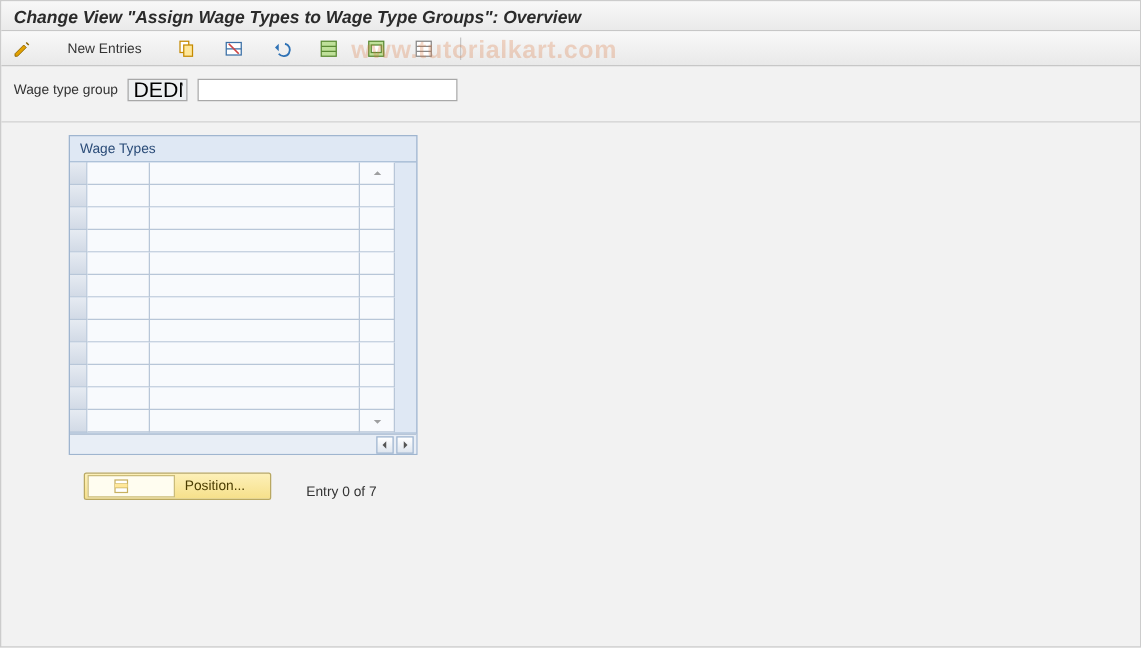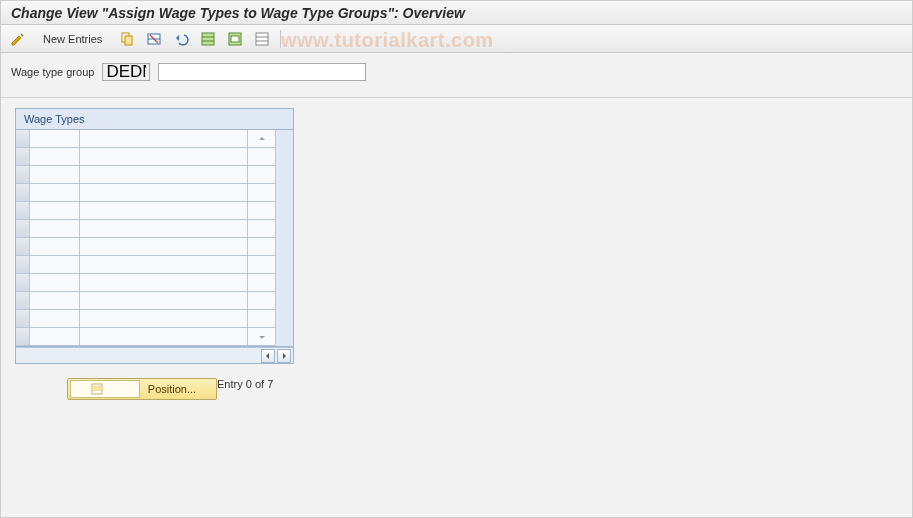--- a/index.html
+++ b/index.html
@@ -22,21 +22,21 @@
       font-weight: bold;
       font-size: 14px;
       color: #2b2b2b;
     }
     .toolbar {
       background: linear-gradient(#f9f9f9,#e9e9e9);
       border-bottom: 1px solid #c7c7c7;
       padding: 3px 6px;
       display: flex;
       align-items: center;
-      gap: 5px;
+      gap: 16px;
       height: 28px;
     }
     .tbtn {
       height: 20px;
       min-width: 20px;
       border: 1px solid transparent;
       border-radius: 3px;
       display: inline-flex;
       align-items: center;
       justify-content: center;
@@ -76,20 +76,21 @@
     }
     .content {
       padding: 10px 0 0 14px;
       position: relative;
     }
     .tablecard {
       width: 279px;
       border: 1px solid #9fb5cf;
       background: #dfe8f4;
       position: relative;
+      margin-left: 40px;
     }
     .tablecard .caption {
       font-size:11px;
       color:#2b4c78;
       padding:4px 8px 4px 8px;
     }
     .grid {
       border-top:1px solid #9fb5cf;
       border-bottom:1px solid #9fb5cf;
       display:grid;
@@ -134,21 +135,21 @@
       gap:2px;
     }
     .hbtn {
       width:14px;height:14px;
       background:linear-gradient(#fff,#dfe6ef);
       border:1px solid #9fb5cf;
       display:flex;align-items:center;justify-content:center;
       cursor:pointer;
     }
     .position-row{
-      display:flex; align-items:flex-start; 
+      display:flex; align-items:flex-end; gap:28px;
       padding: 14px 0 0 52px;
     }
     .pos-btn{
       width:150px; height:22px;
       background:linear-gradient(#fdf0b8,#f6e08a);
       border:1px solid #b9a862;
       border-radius:2px;
       display:flex; align-items:center; justify-content:flex-start;
       cursor:pointer;
       font-size:11px;

